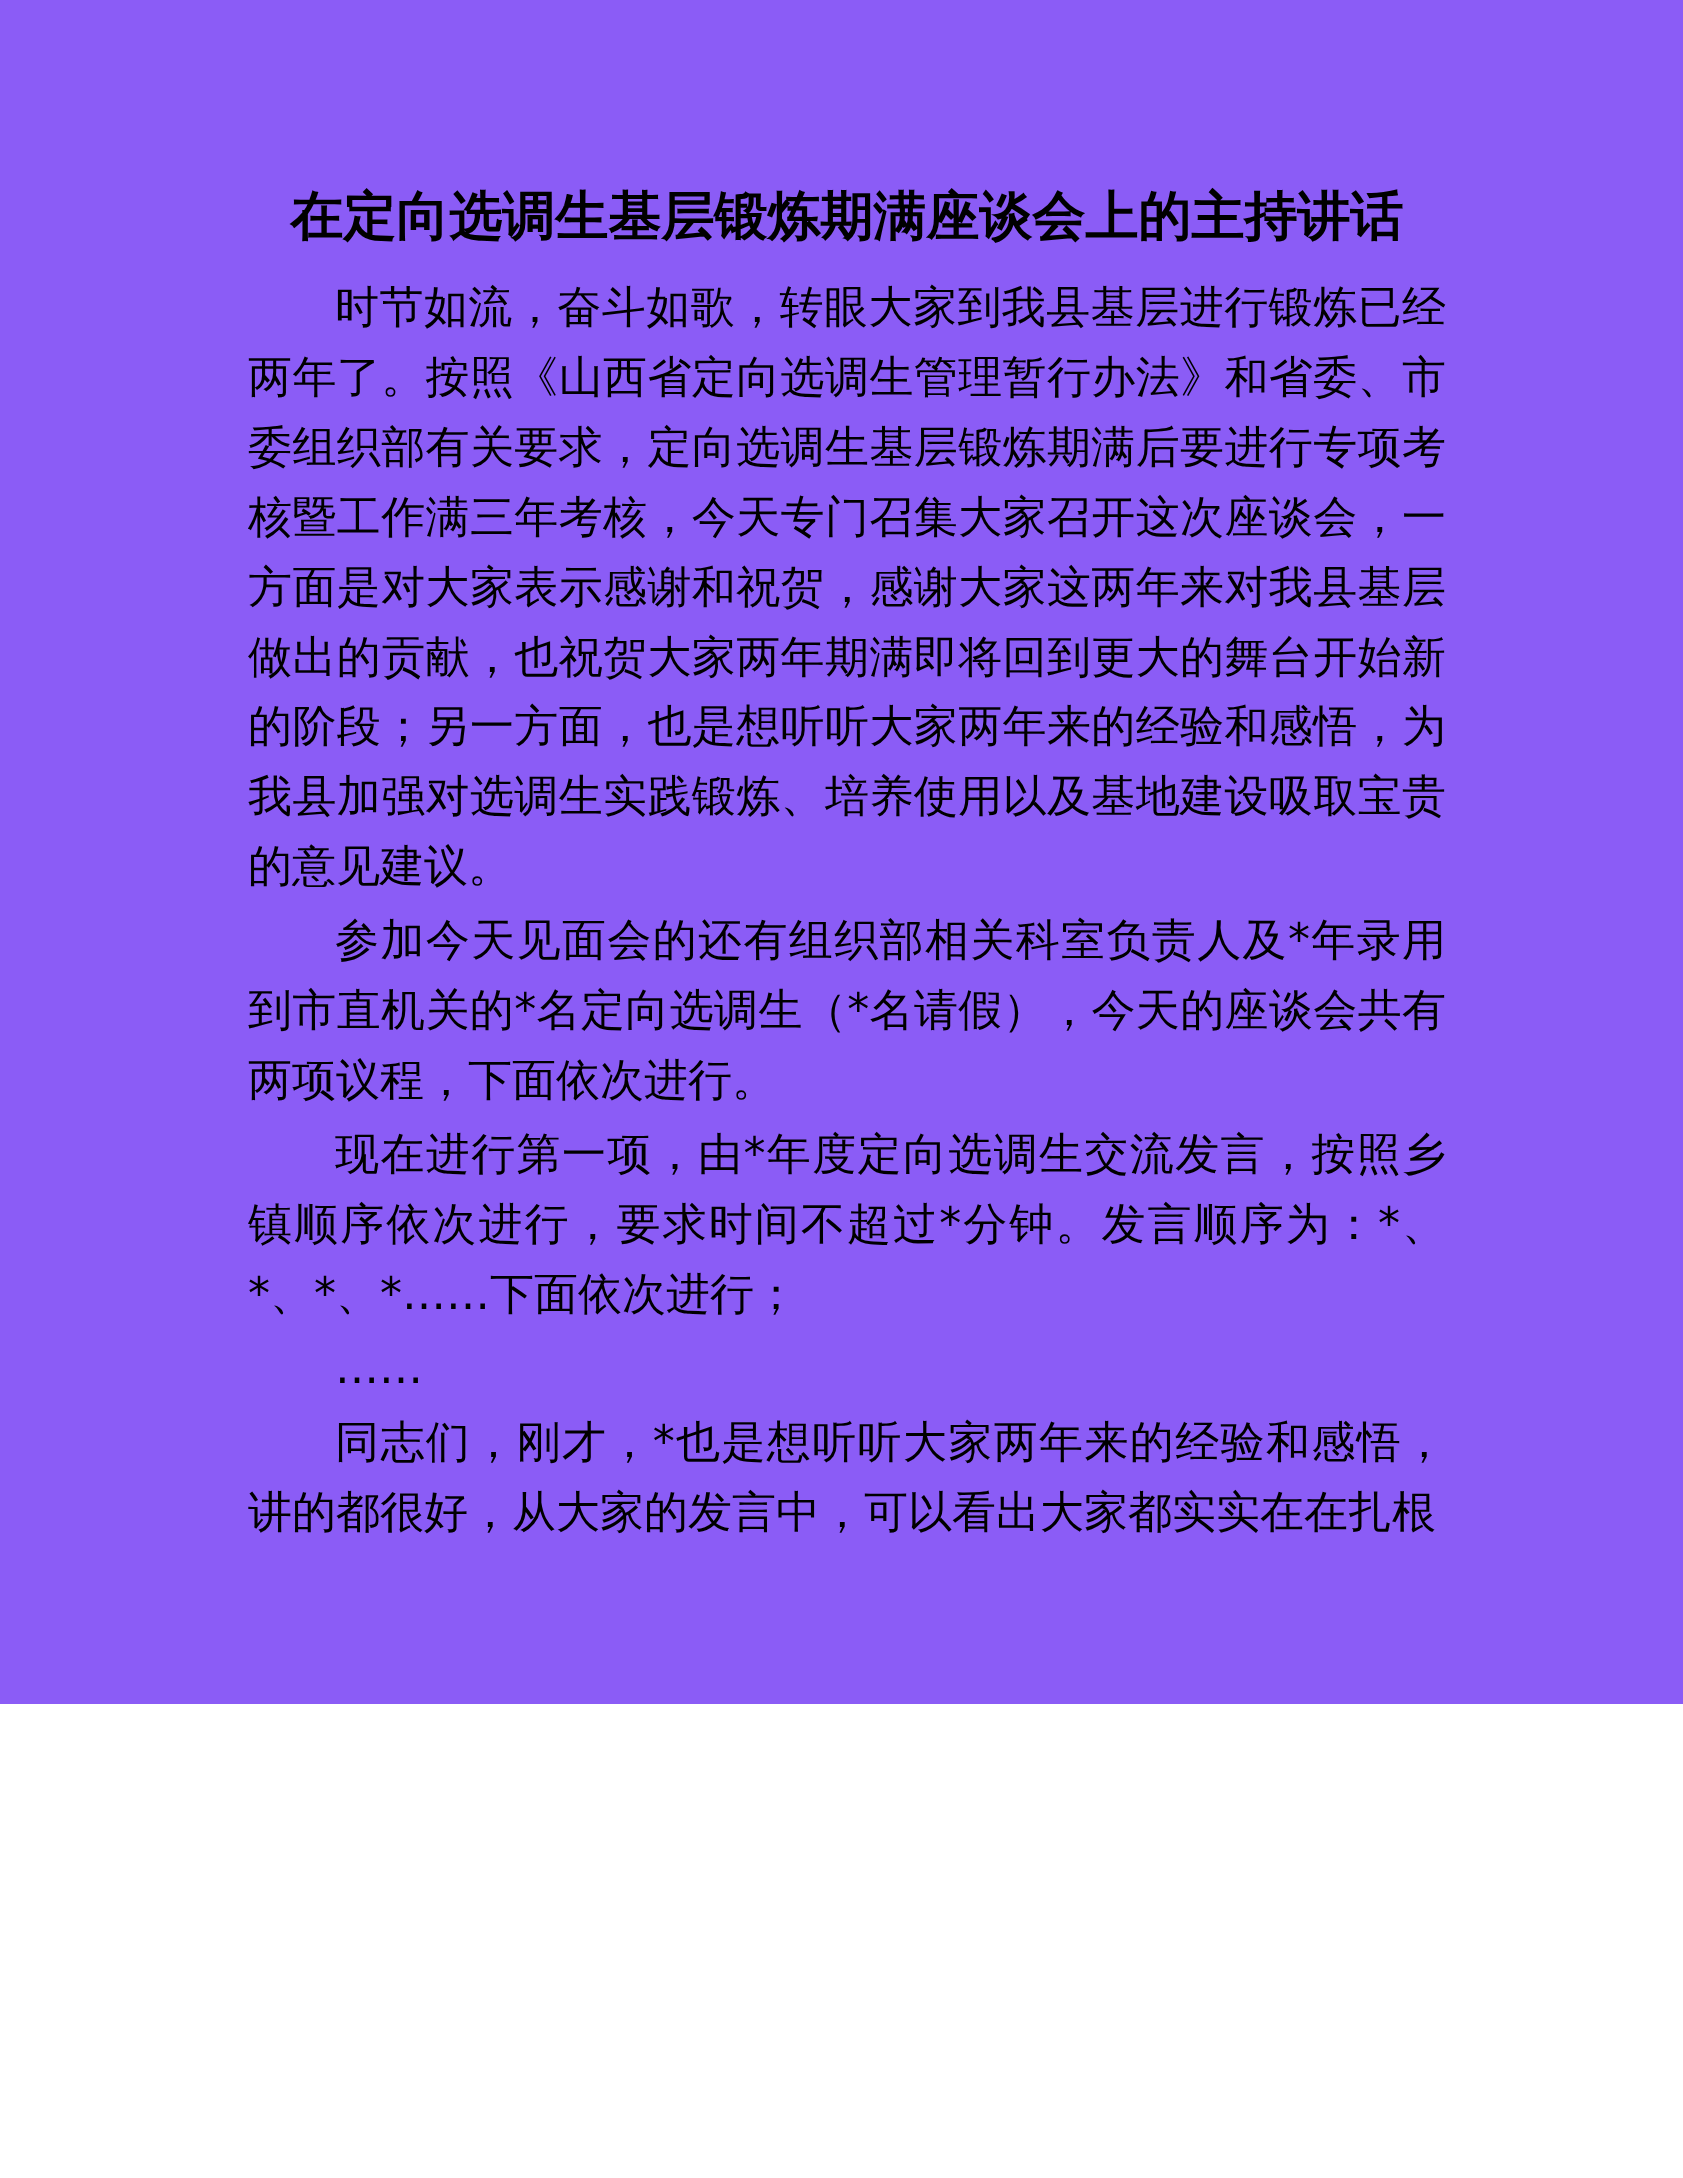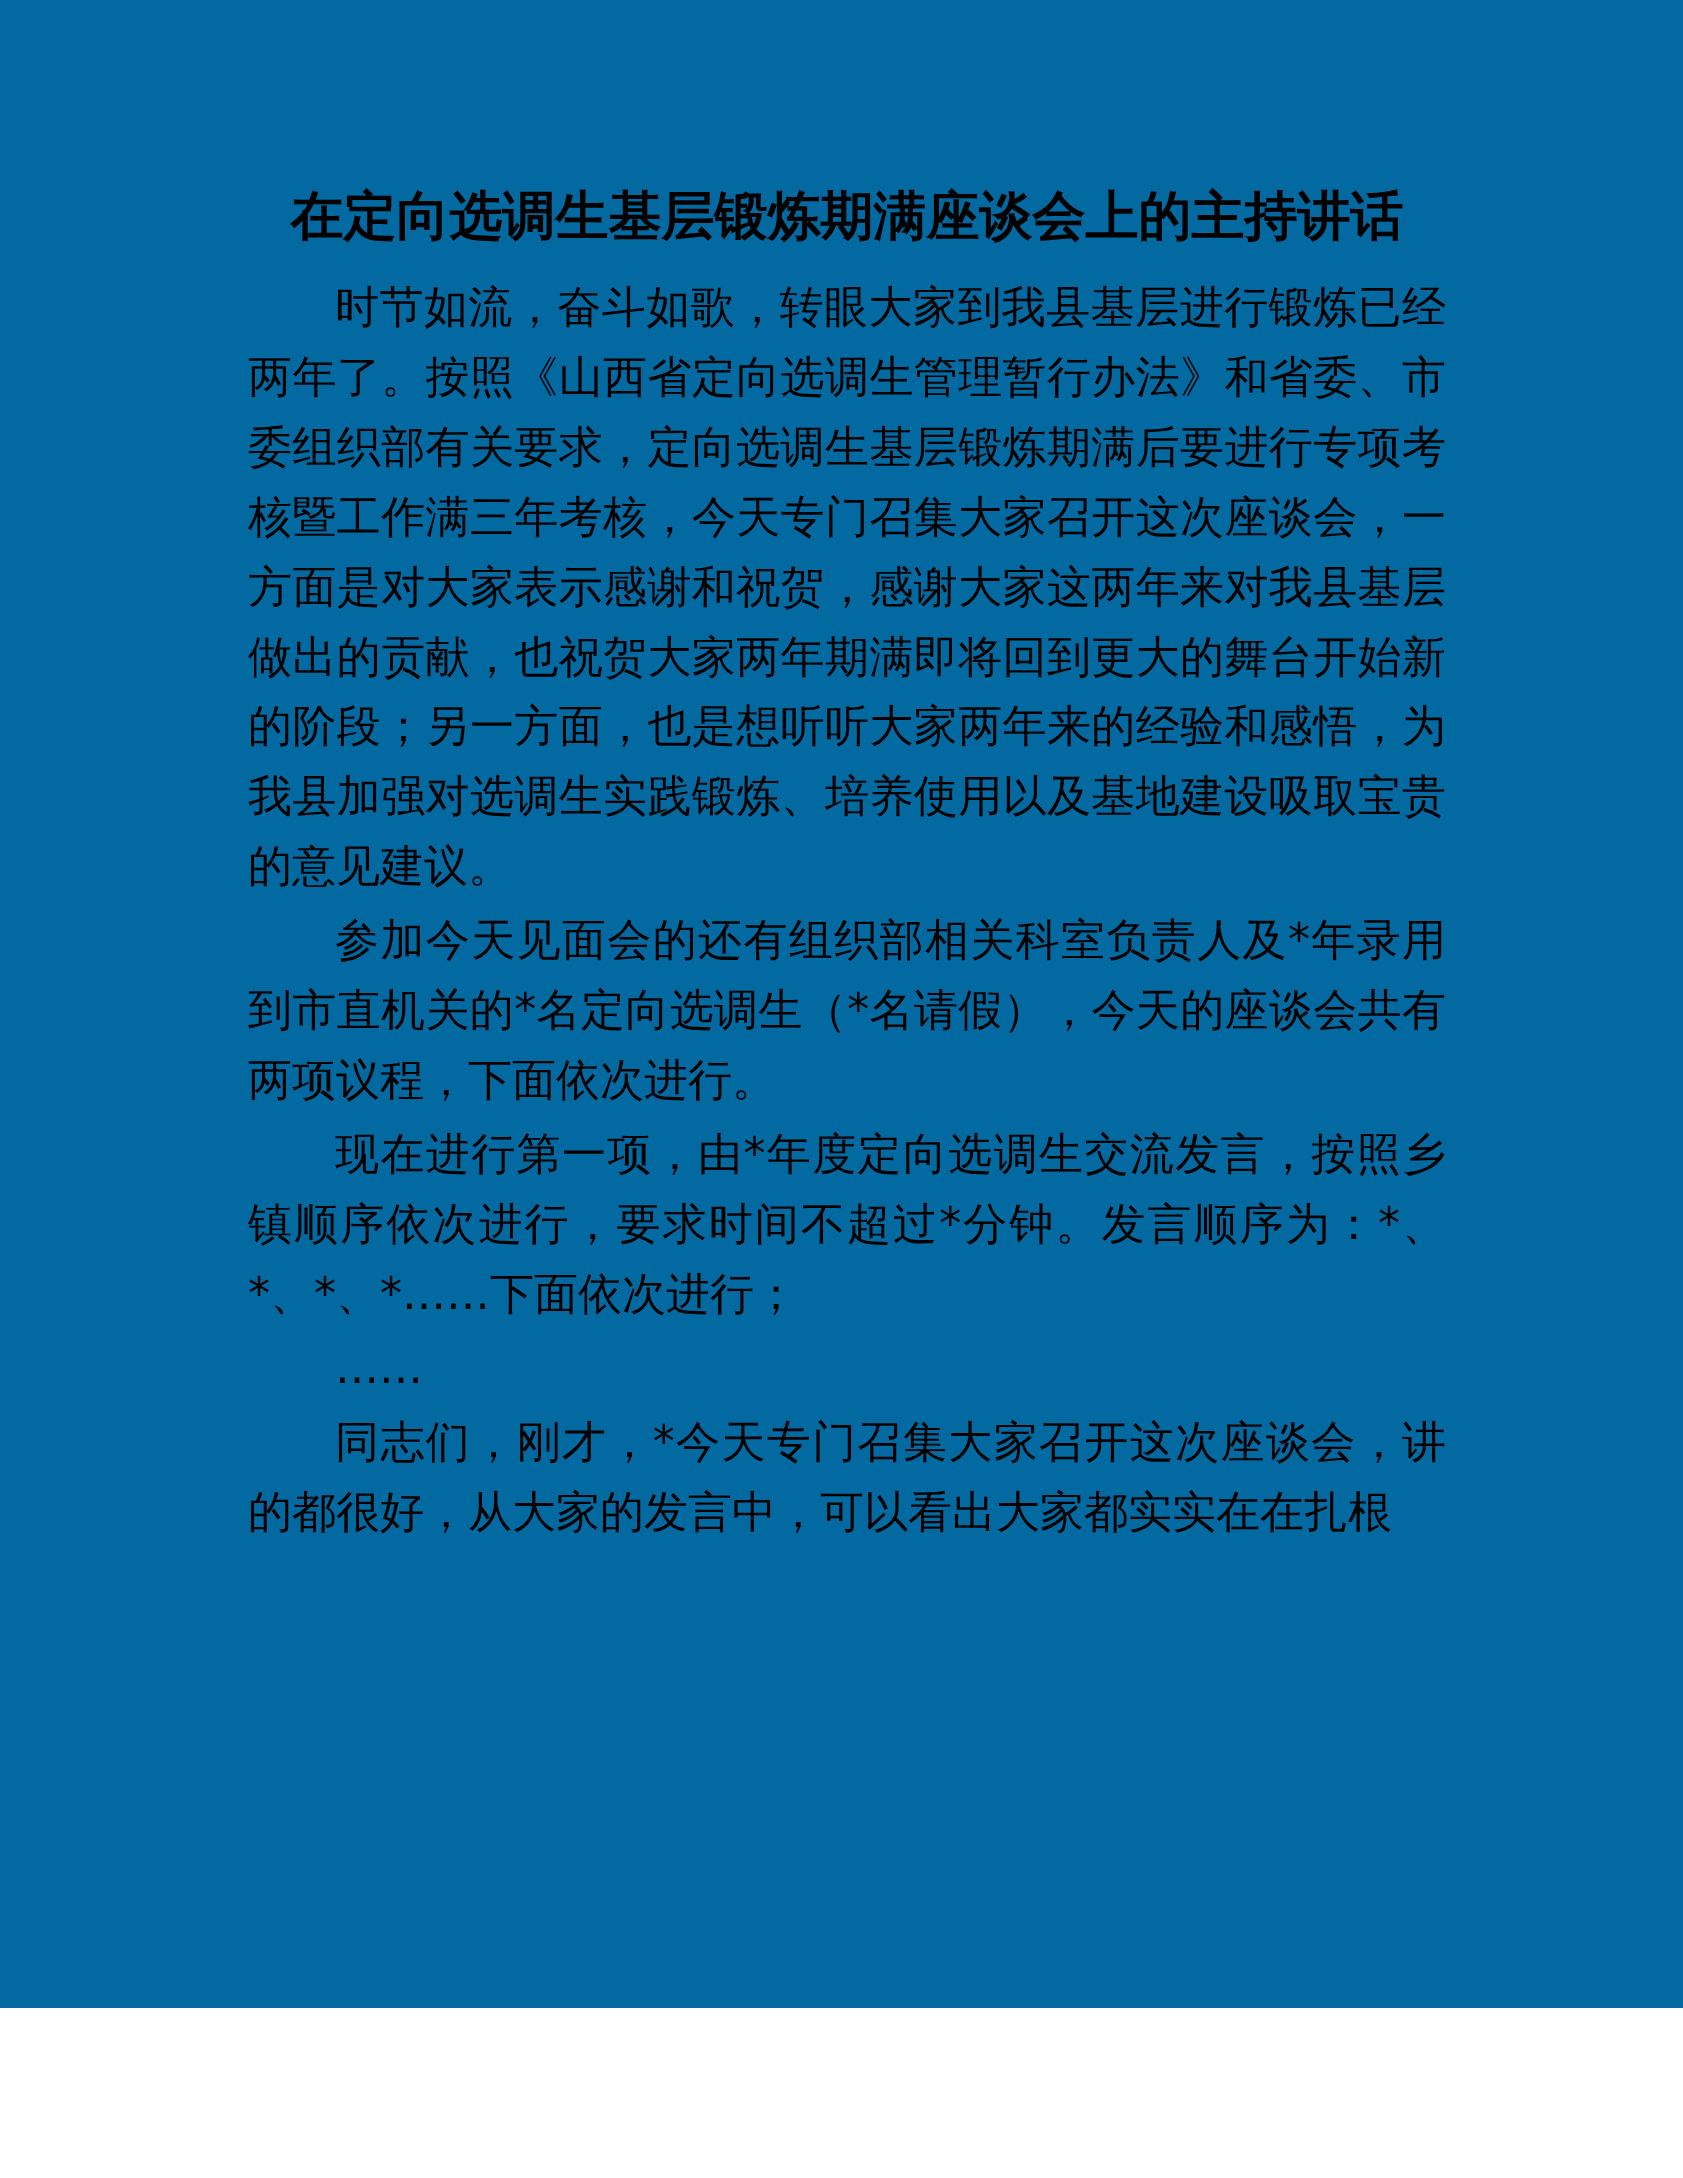--- a/index.html
+++ b/index.html
@@ -11,24 +11,24 @@
     width: 1683px;
     height: 2178px;
     font-family: "DejaVu Sans", "Liberation Sans", sans-serif;
     color: #000000;
     overflow: hidden;
   }
 
   .page {
     position: relative;
     width: 1683px;
-    height: 2008px;
+    height: 1704px;
     box-sizing: border-box;
     padding: 0;
-    background: #0369a1;
+    background: #8b5cf6;
   }
 
   .doc-body {
     position: absolute;
     left: 248px;
     top: 183px;
     width: 1198px;
   }
 
   .doc-title {
@@ -68,17 +68,17 @@
 
 
     <p class="para">时节如流，奋斗如歌，转眼大家到我县基层进行锻炼已经两年了。按照《山西省定向选调生管理暂行办法》和省委、市委组织部有关要求，定向选调生基层锻炼期满后要进行专项考核暨工作满三年考核，今天专门召集大家召开这次座谈会，一方面是对大家表示感谢和祝贺，感谢大家这两年来对我县基层做出的贡献，也祝贺大家两年期满即将回到更大的舞台开始新的阶段；另一方面，也是想听听大家两年来的经验和感悟，为我县加强对选调生实践锻炼、培养使用以及基地建设吸取宝贵的意见建议。</p>
 
     <p class="para">参加今天见面会的还有组织部相关科室负责人及*年录用到市直机关的*名定向选调生（*名请假），今天的座谈会共有两项议程，下面依次进行。</p>
 
     <p class="para">现在进行第一项，由*年度定向选调生交流发言，按照乡镇顺序依次进行，要求时间不超过*分钟。发言顺序为：*、*、*、*……下面依次进行；</p>
 
     <p class="para ellipsis-line">……</p>
 
-    <p class="para">同志们，刚才，*今天专门召集大家召开这次座谈会，讲的都很好，从大家的发言中，可以看出大家都实实在在扎根</p>
+    <p class="para">同志们，刚才，*也是想听听大家两年来的经验和感悟，讲的都很好，从大家的发言中，可以看出大家都实实在在扎根</p>
 
   </div>
 </div>
 
 
 </body></html>

